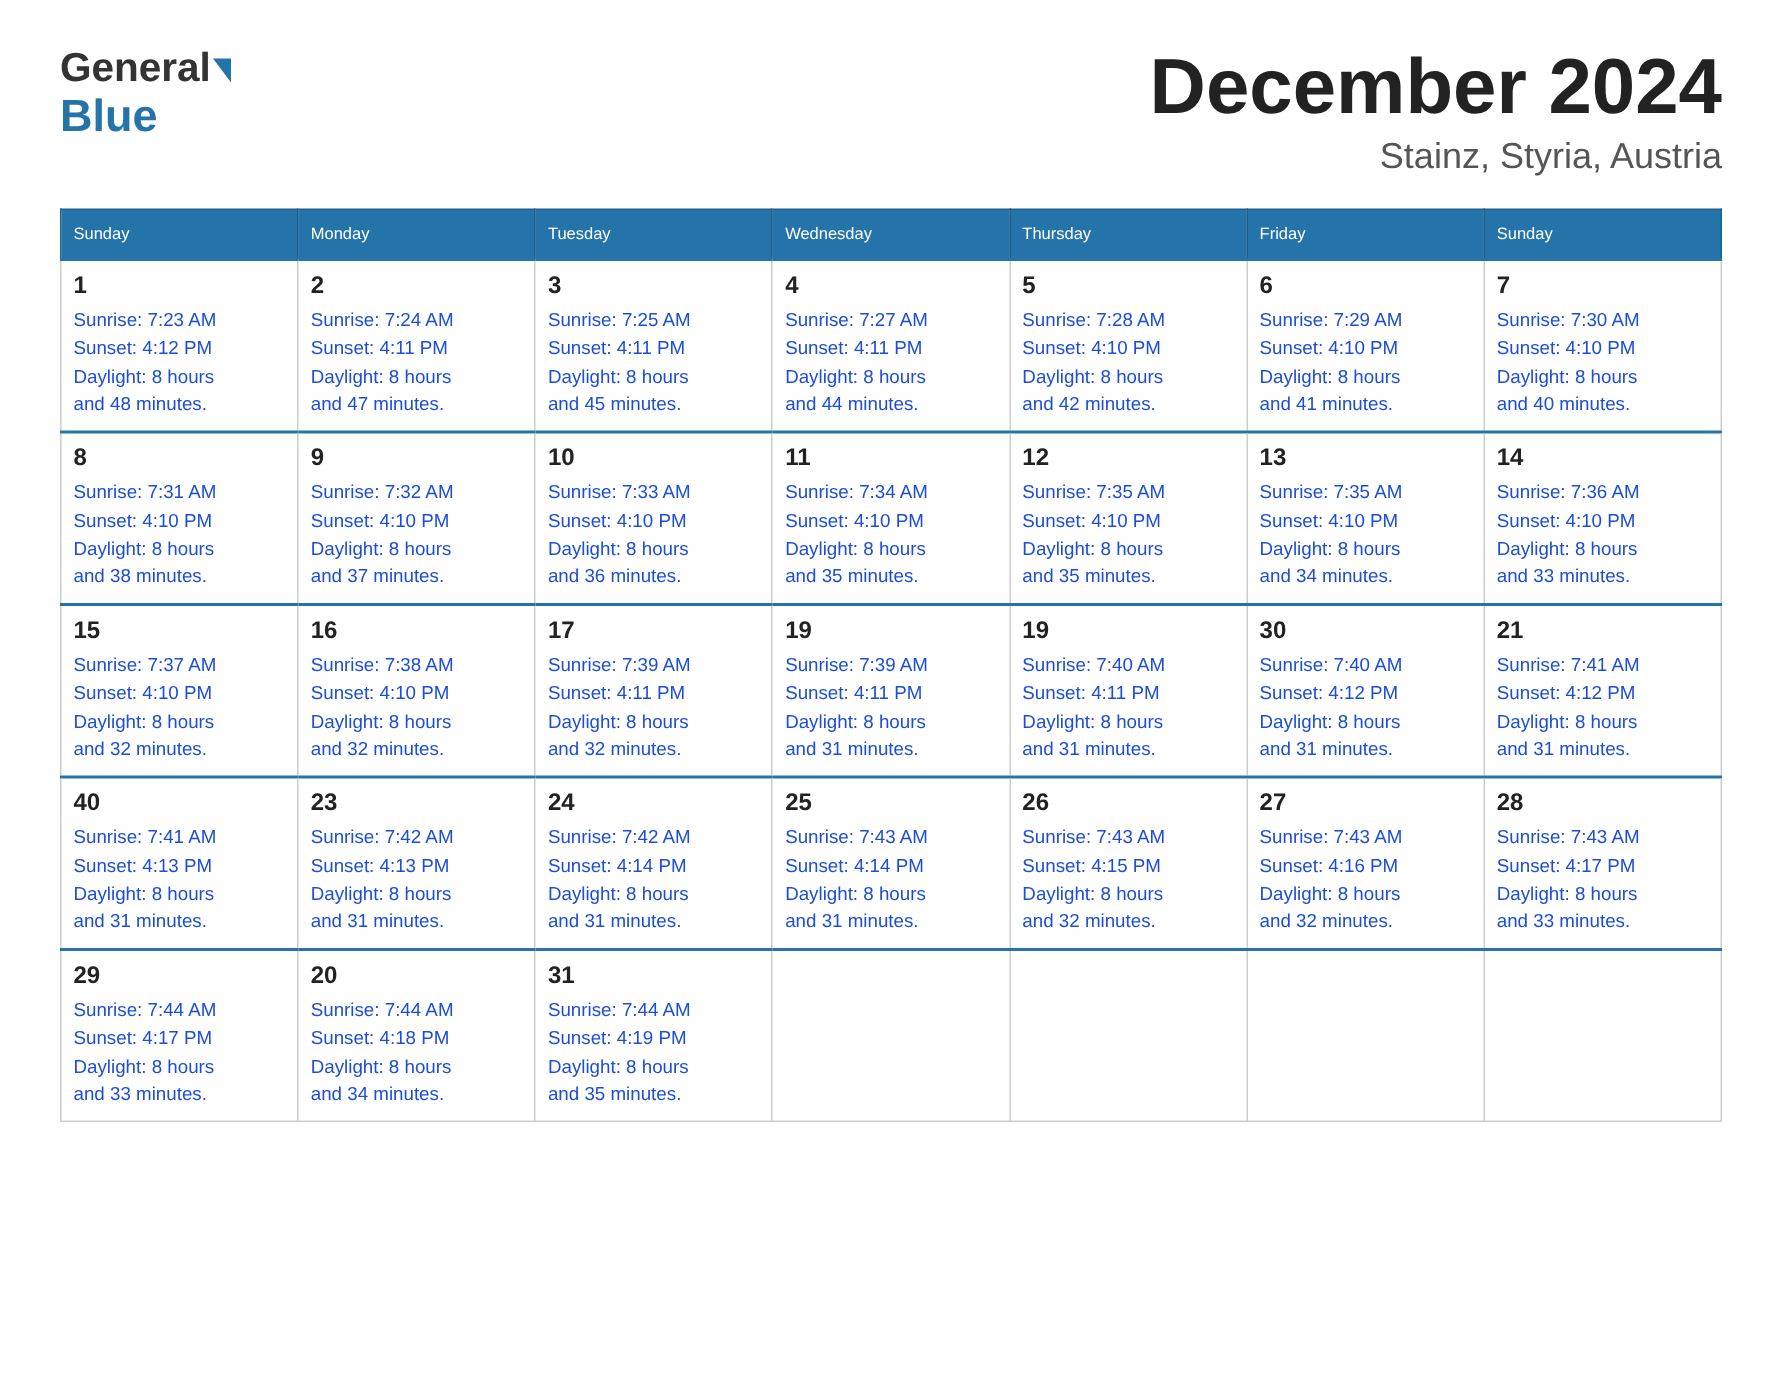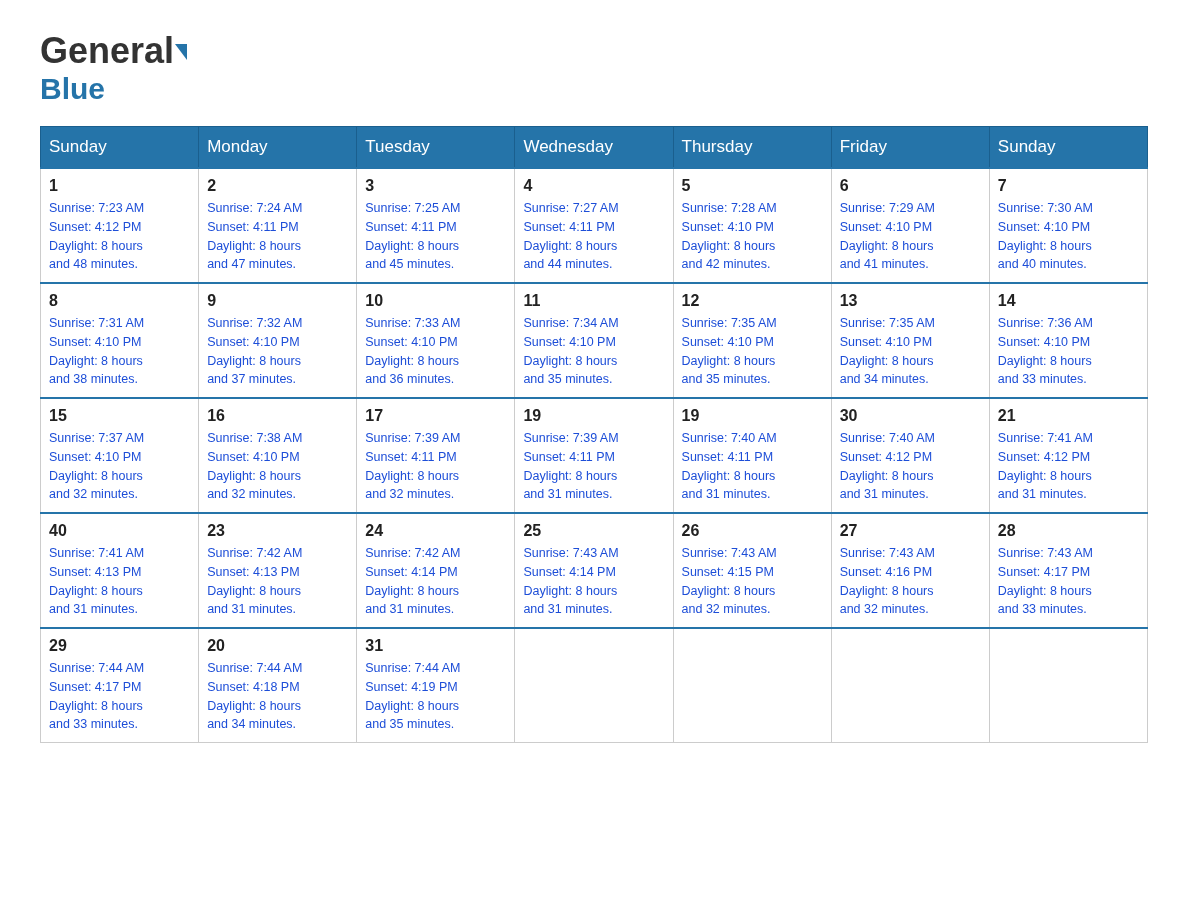--- a/index.html
+++ b/index.html
@@ -37,21 +37,21 @@
     }
     .calendar {
       width: 100%;
       border-collapse: collapse;
       table-layout: fixed;
     }
     .calendar th {
       background-color: #2574a9;
       color: #fff;
       padding: 10px 8px;
-      font-size: 17px;
+      font-size: 11px;
       font-weight: normal;
       text-align: left;
       border: 1px solid #1a5f8e;
     }
     .calendar td {
       vertical-align: top;
       padding: 8px;
       border: 1px solid #ccc;
       border-top: 2px solid #2574a9;
       font-size: 12.5px;
@@ -71,21 +71,21 @@
     }
     .empty-cell {
       border-top: 2px solid #2574a9;
       border: 1px solid #ccc;
     }
     .logo-row {
       display: flex;
       align-items: center;
     }
     .logo-text-general {
-      font-size: 36px;
+      font-size: 27px;
       font-weight: bold;
       color: #333;
     }
     .logo-triangle {
       display: inline-block;
       width: 0;
       height: 0;
       border-left: 12px solid transparent;
       border-right: 0px solid transparent;
       border-top: 16px solid #2574a9;
@@ -104,20 +104,24 @@
 <div class="header">
   <div class="logo">
     <div class="logo-row">
       <span class="logo-text-general">General</span>
       <span class="logo-triangle"></span>
     </div>
     <div>
       <span class="logo-text-blue">Blue</span>
     </div>
   </div>
+  <div class="title-section">
+    <div class="month-title">December 2024</div>
+    <div class="location-title">Stainz, Styria, Austria</div>
+  </div>
 </div>
 
 <table class="calendar">
   <thead>
     <tr>
     <th>Sunday</th>
         <th>Monday</th>
         <th>Tuesday</th>
         <th>Wednesday</th>
         <th>Thursday</th>

